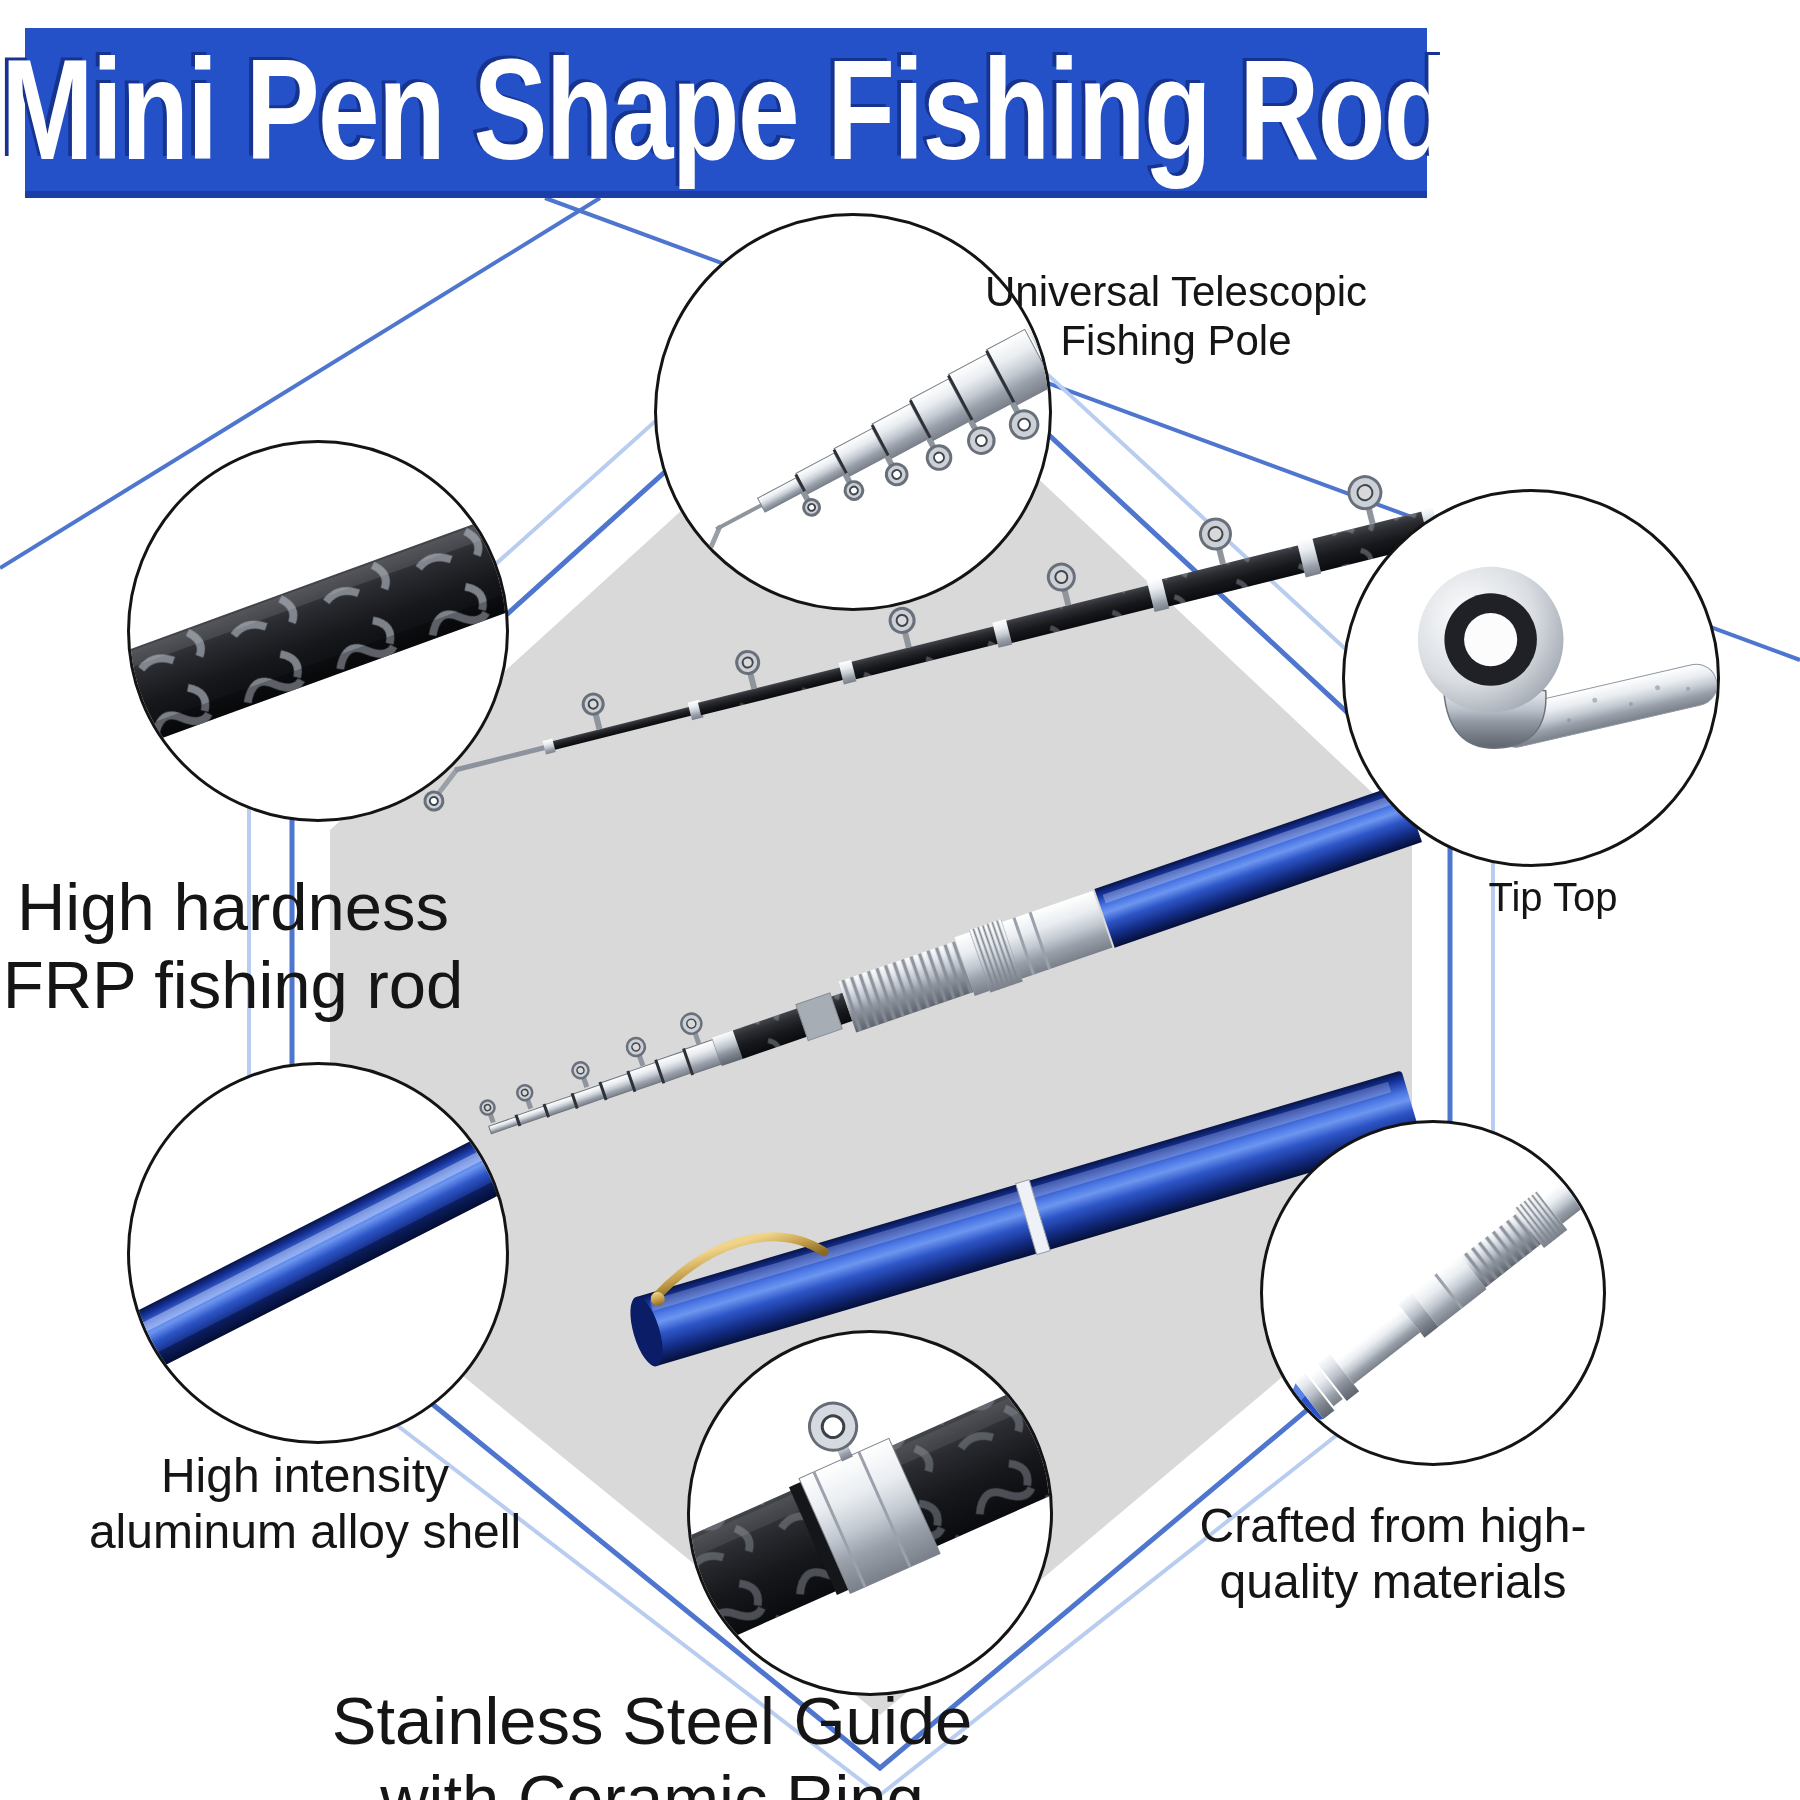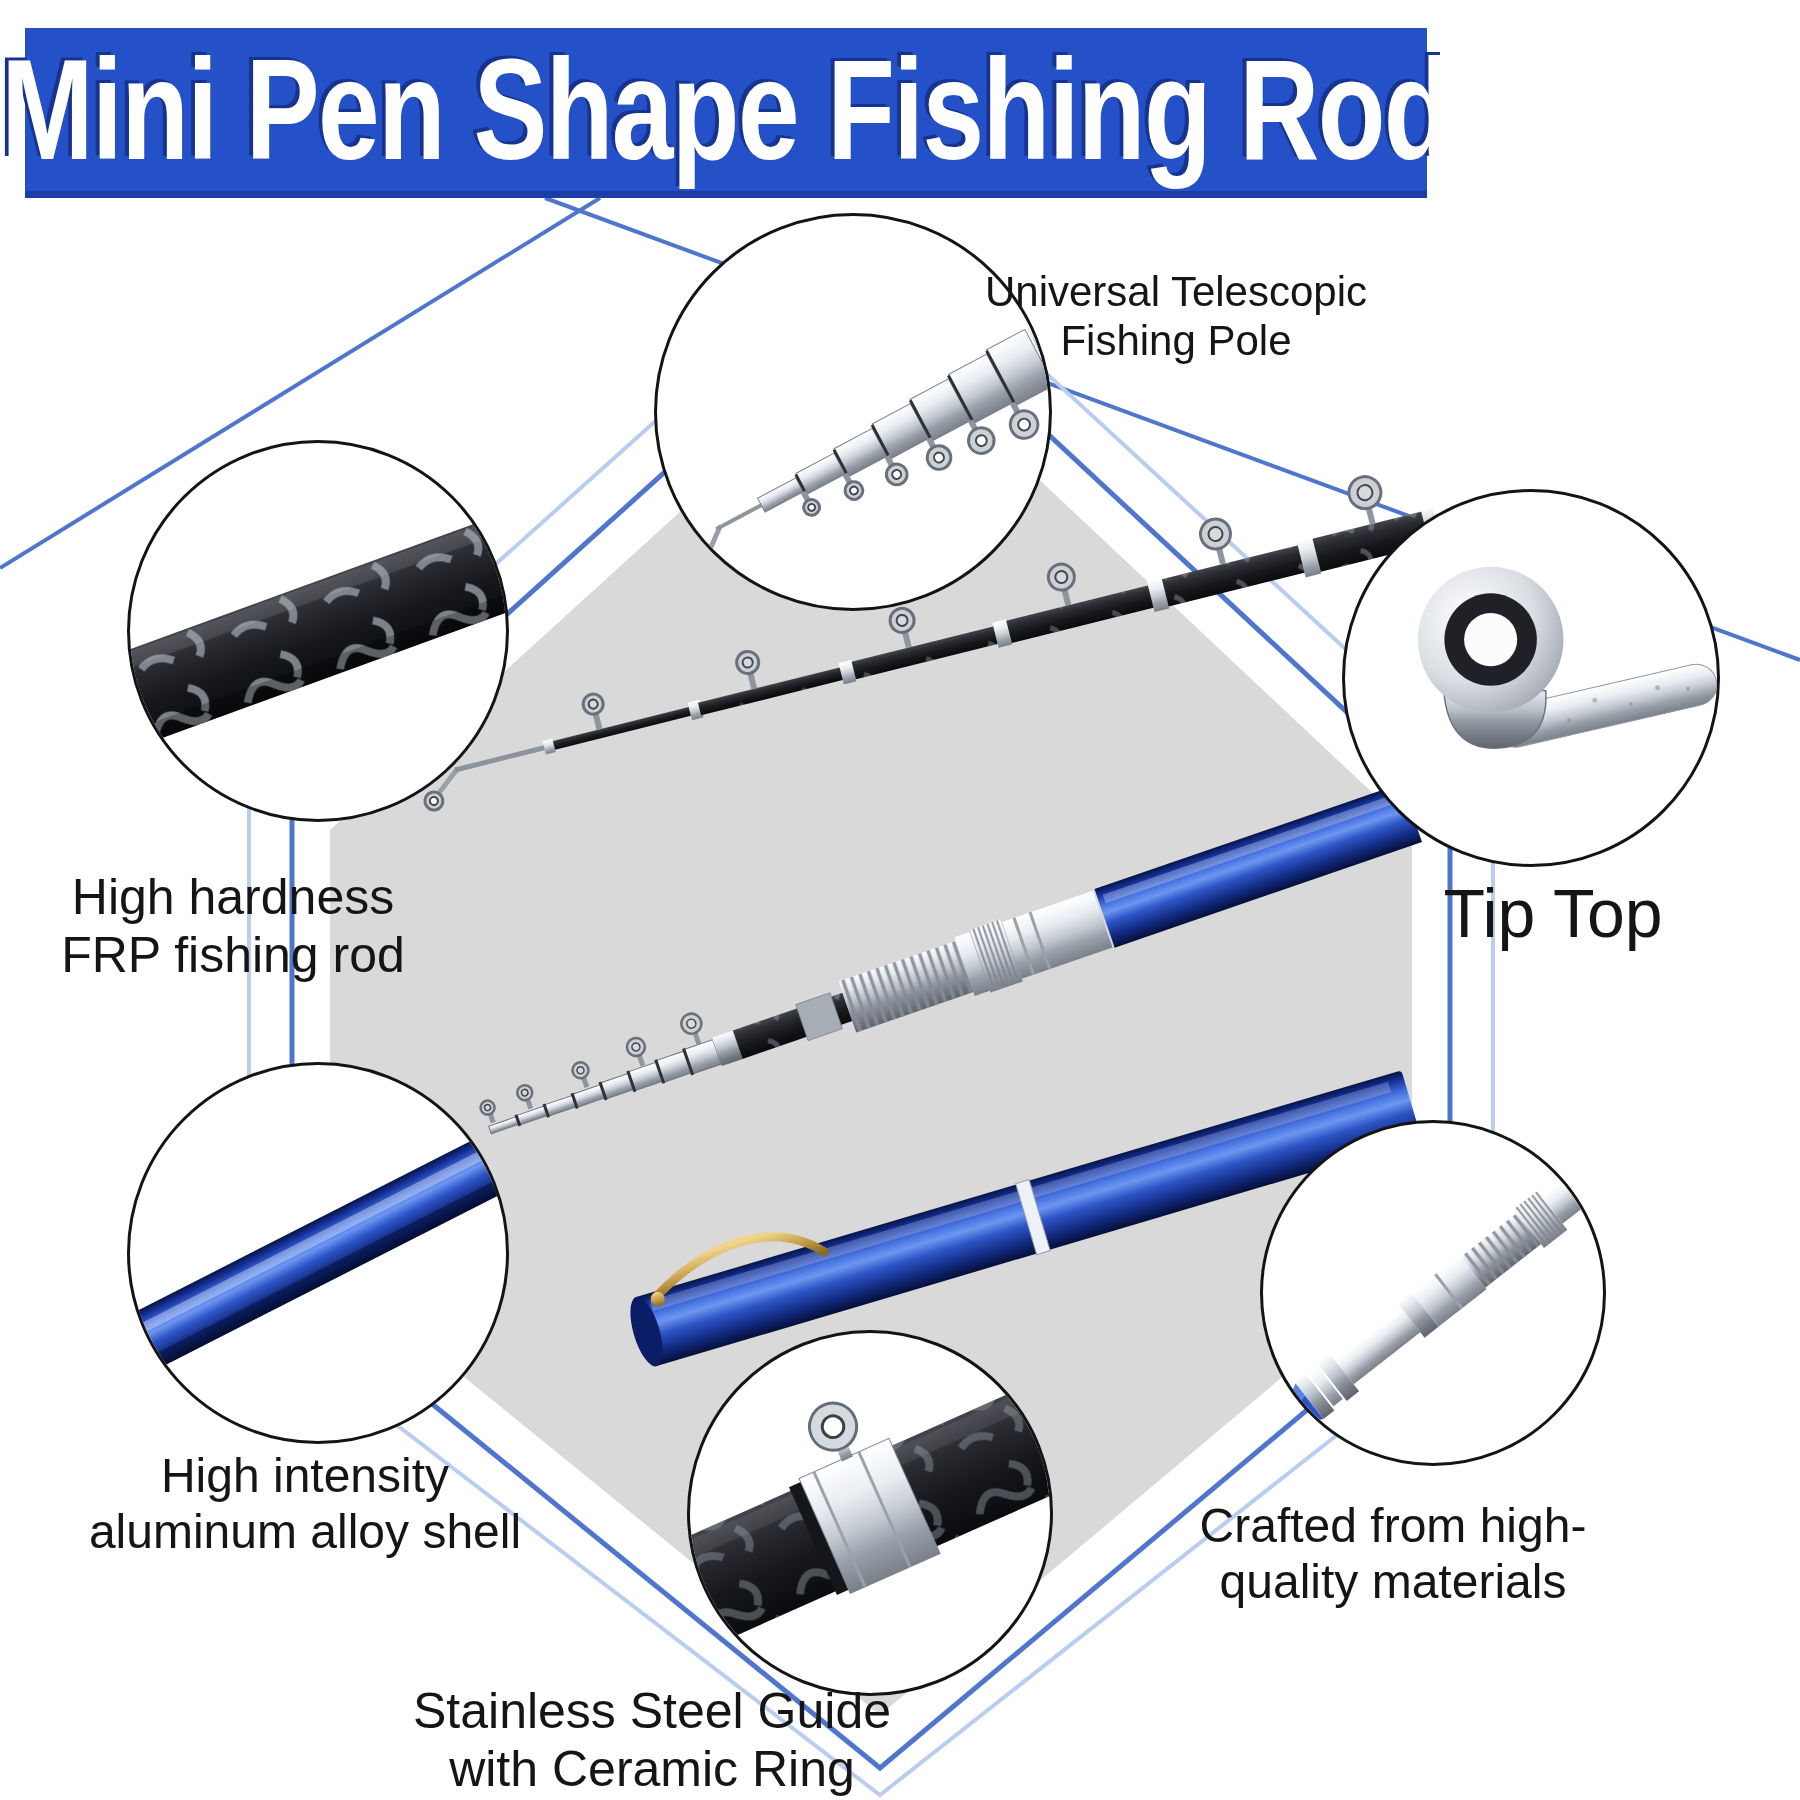--- a/index.html
+++ b/index.html
@@ -10,24 +10,24 @@
           background:var(--banner-blue,#2450c8);border-bottom:7px solid var(--banner-edge,#1a3da6);
           display:flex;align-items:center;justify-content:center;}
   .banner .title{font-size:142px;font-weight:700;color:#fff;white-space:nowrap;
           transform:scaleX(.78);letter-spacing:-2px;
           text-shadow:-5px -3px 0 var(--title-shadow,#16348f);}
   .callout{position:absolute;border-radius:50%;border:3px solid var(--outline,#141414);
            background:#fff;overflow:hidden;box-sizing:border-box;}
   .callout svg{display:block;width:100%;height:100%;}
   .label{position:absolute;color:var(--ink,#151515);text-align:center;white-space:pre-line;
          transform:translateX(-50%);line-height:1.16;}
-  .lab-50{font-size:50px;text-align:center;}
+  .lab-50{font-size:67px;text-align:center;}
   .lab-48{font-size:48px;}
   .lab-42{font-size:42px;}
-  .lab-52{font-size:68px;}
+  .lab-52{font-size:40px;}
 </style>
 </head>
 <body>
 
 <div id="page">
 
   <svg id="scene" width="1800" height="1800" viewBox="0 0 1800 1800">
     <defs>
       <linearGradient id="gSilver" x1="0" y1="0" x2="0" y2="1">
         <stop offset="0" stop-color="#fafbfc"></stop>

